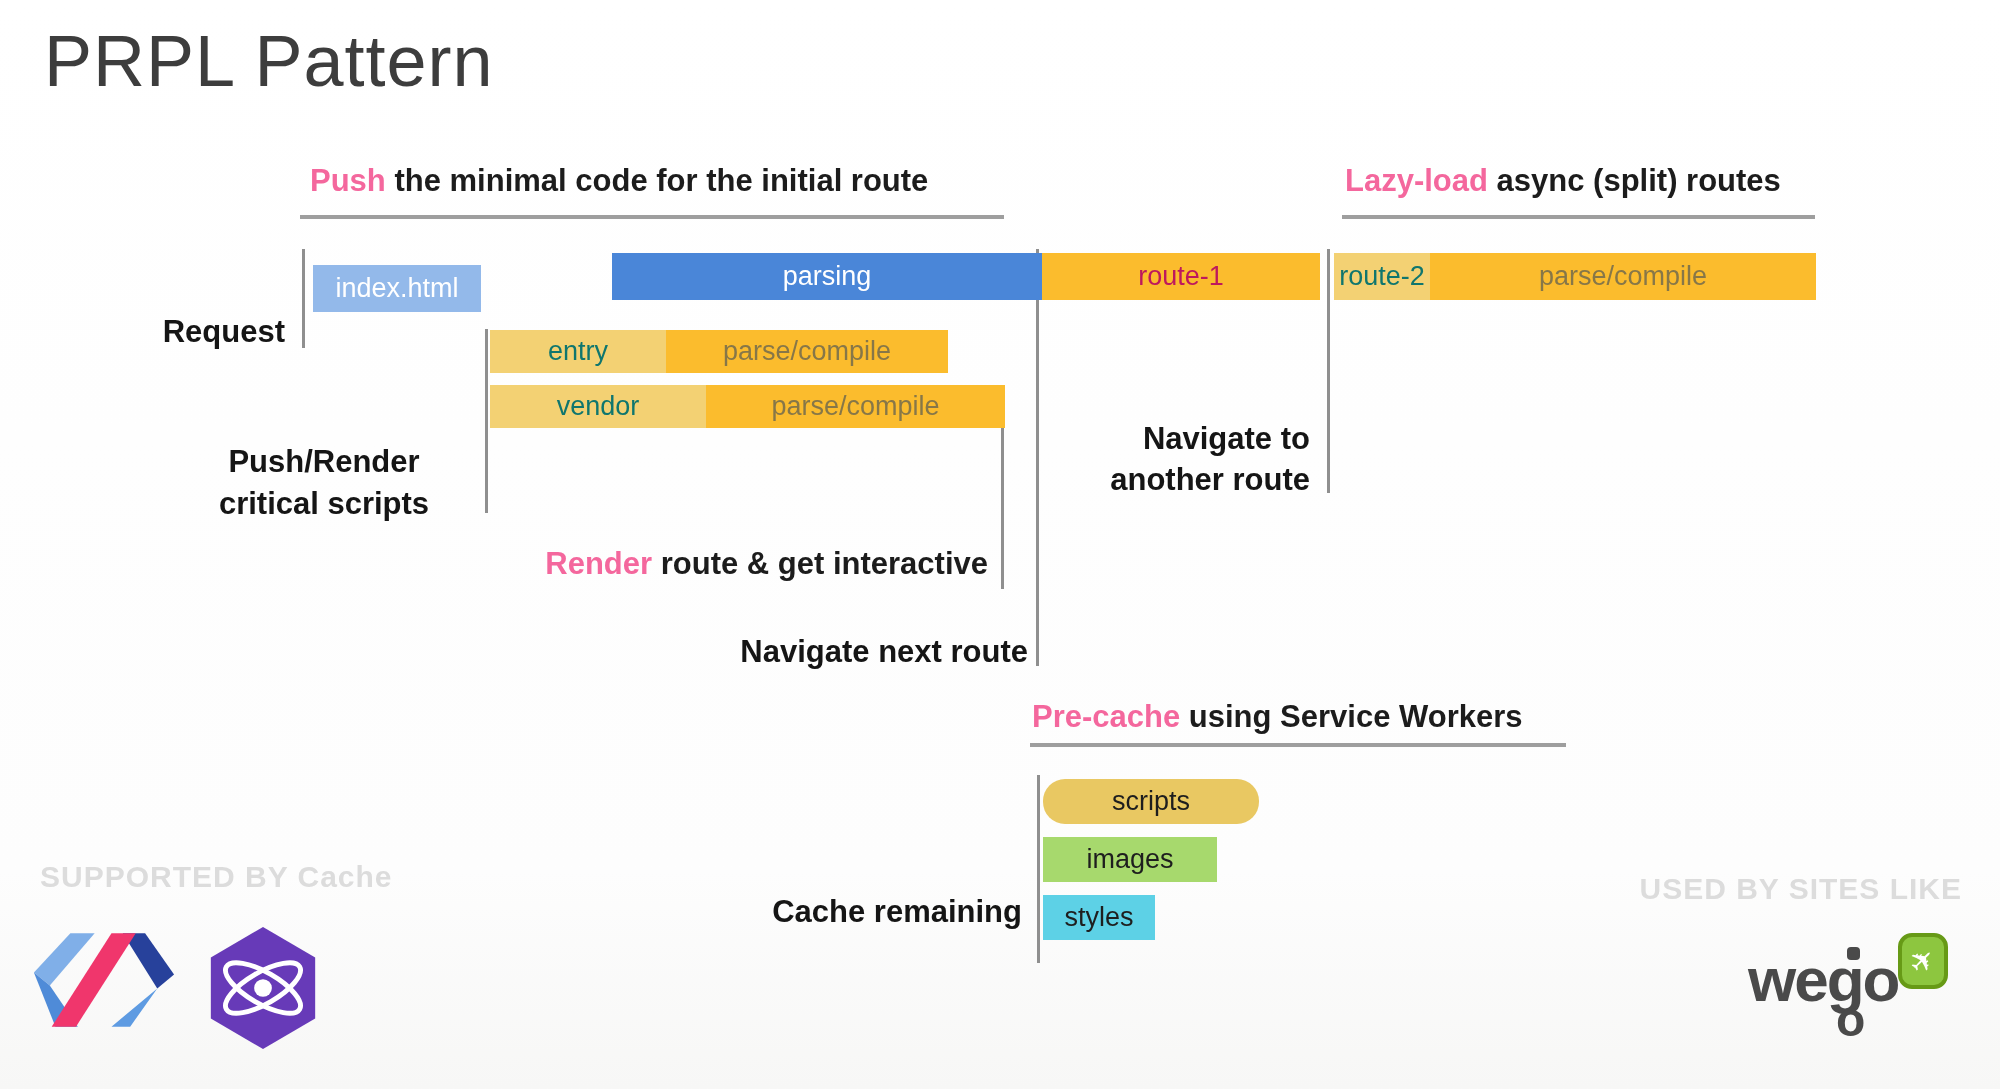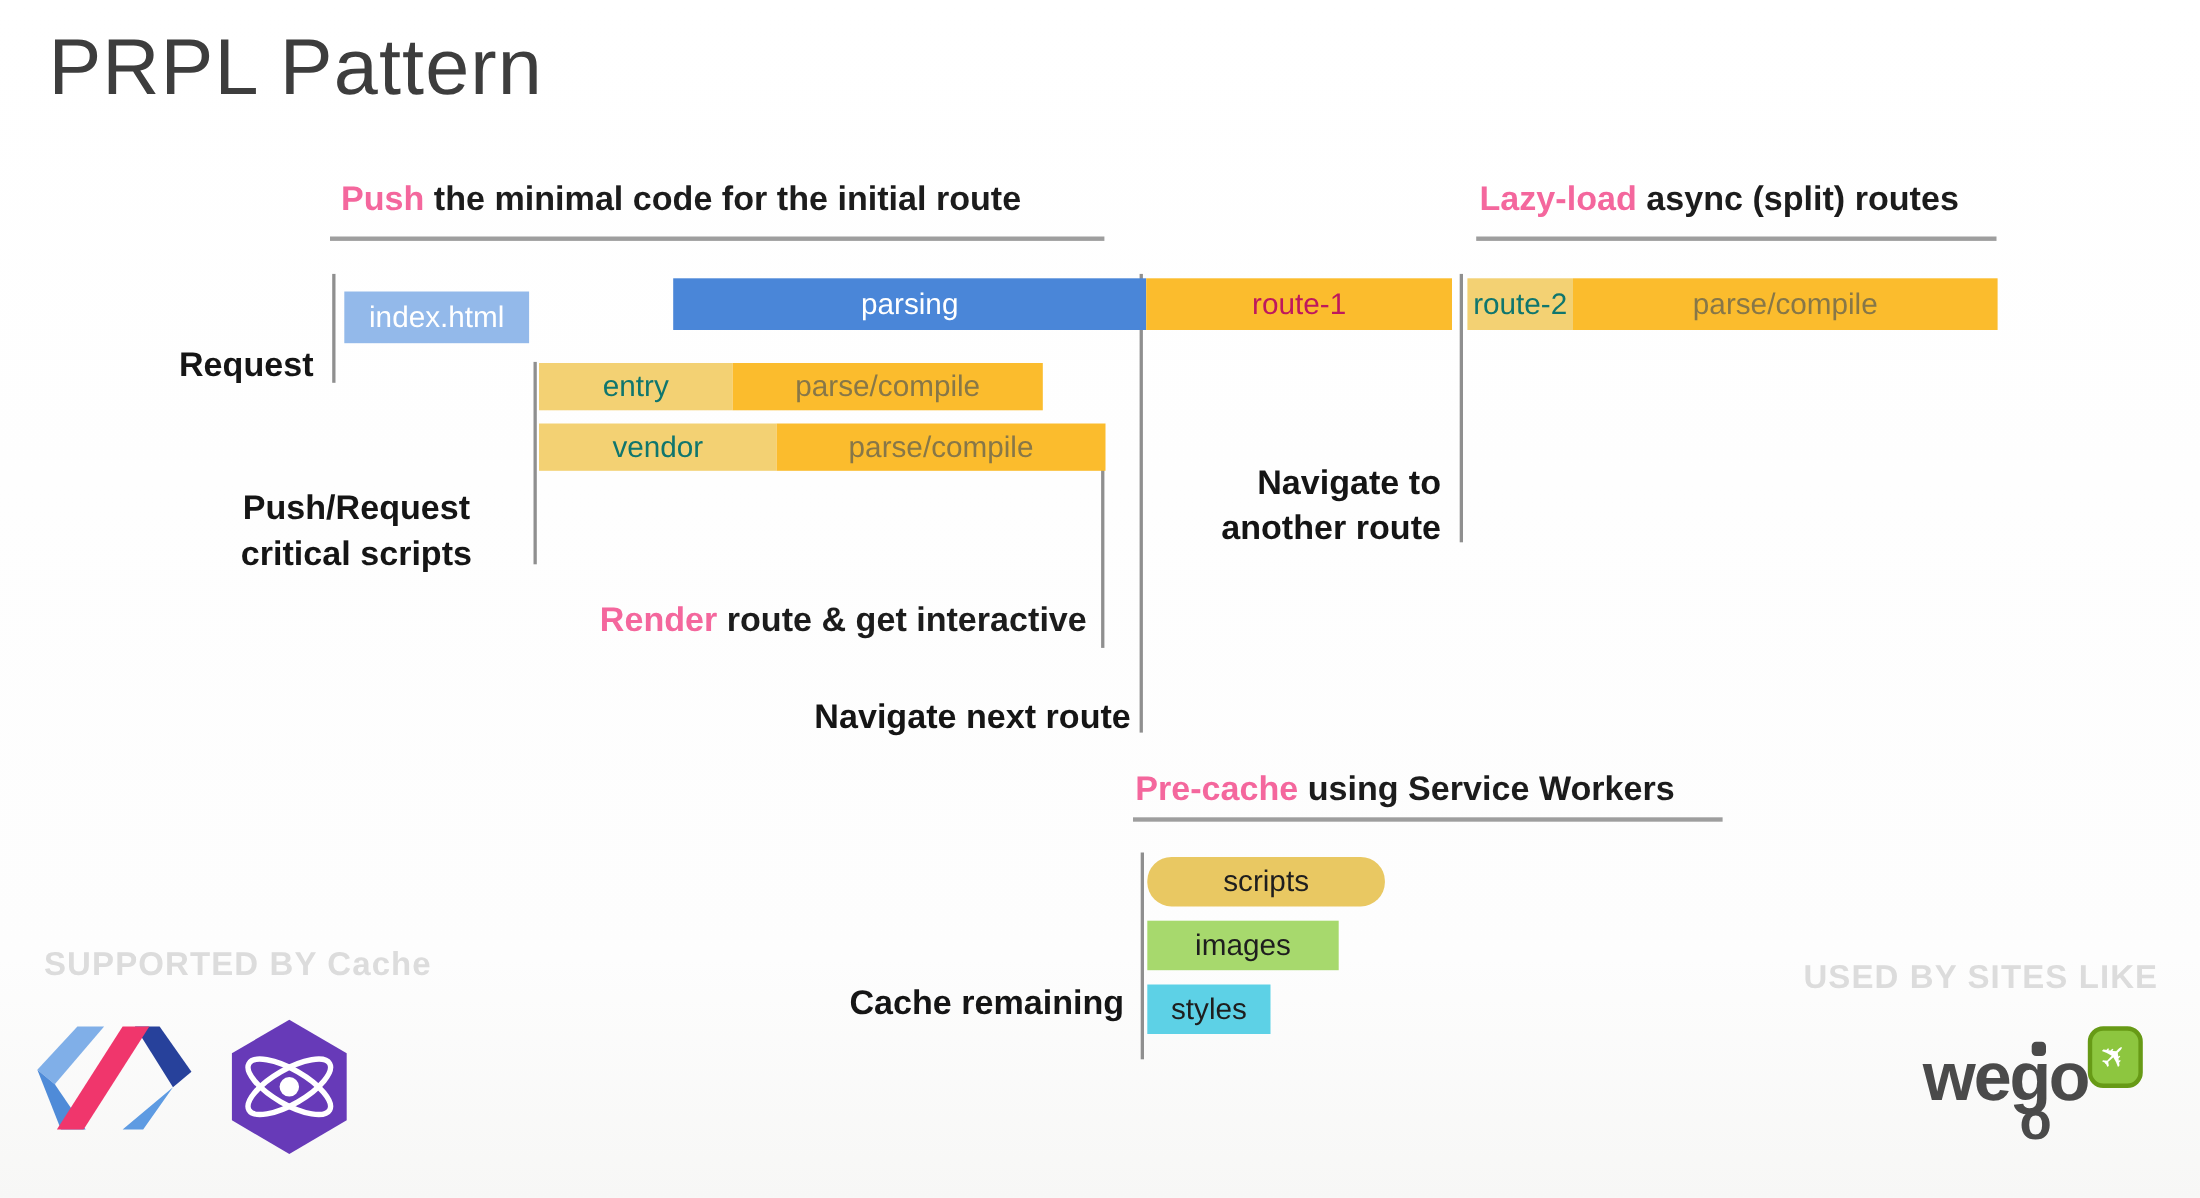--- a/index.html
+++ b/index.html
@@ -95,21 +95,21 @@
     <div class="seg amber-light" style="width:216px;">
         <span>vendor</span>
       </div>
     <div class="seg amber parse-text" style="width:299px;">
         <span>parse/compile</span>
       </div>
   </div>
 
   <div class="lbl" style="right:1715px;top:314px;">Request</div>
   <div class="lbl" style="left:176px;top:441px;width:296px;text-align:center;line-height:42px;">
-    <div>Push/Request</div>
+    <div>Push/Render</div>
     <div>critical scripts</div>
   </div>
   <div class="heading" style="right:1012px;top:546px;"><span class="accent">Render</span><span> route &amp; get interactive</span></div>
   <div class="lbl" style="right:972px;top:634px;">Navigate next route</div>
   <div class="lbl" style="right:690px;top:418px;text-align:right;line-height:41px;">
     <div>Navigate to</div>
     <div>another route</div>
   </div>
 
   <div class="heading" style="left:1032px;top:699px;"><span class="accent">Pre-cache</span><span> using Service Workers</span></div>

